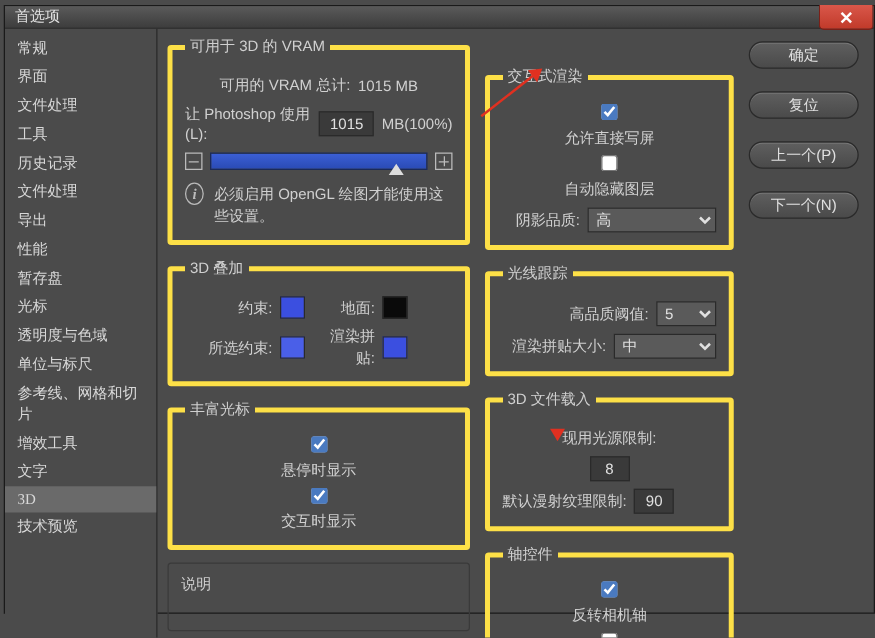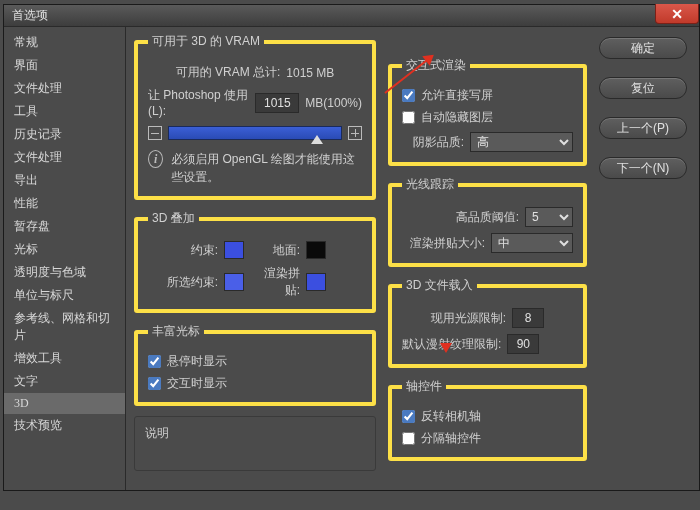--- a/index.html
+++ b/index.html
@@ -32,21 +32,21 @@
 .resize-icon.plus:before { width:8px; height:1px; top:6px; left:2px; }
 .resize-icon.plus:after { width:1px; height:8px; top:2px; left:6px; }
 .slider { flex:1; height: 14px; background: linear-gradient(#3b5fd6,#2a4bb5); position: relative; border: 1px solid #1a2a5a; }
 .slider .thumb { position:absolute; right: 18px; top: 8px; width:0; height:0; border-left:6px solid transparent; border-right:6px solid transparent; border-bottom:9px solid #ddd; }
 .info-row { display:flex; align-items:flex-start; gap:8px; margin-top:10px; }
 .info-icon { width:18px; height:18px; border:1.5px solid #bbb; border-radius:50%; display:flex; align-items:center; justify-content:center; font-style: italic; font-family: Georgia, serif; font-weight: bold; font-size:12px; color:#bbb; }
 .swatch { width:20px; height:18px; border:1px solid #2a2a2a; display:inline-block; }
 .swatch.blue { background:#3b4fe0; }
 .swatch.black { background:#0a0a0a; }
 .swatch.pblue { background:#4a5fe8; }
-.cb { display:flex; align-items:center; gap:6px; margin-top:5px; }
+.cb { display:flex; align-items:center; gap:6px; margin-top:5px;flex-direction:column; }
 .cb input { width:13px; height:13px; accent-color:#4a7ac0; }
 .btn { width: 88px; height: 22px; background: linear-gradient(#5f5f5f,#4a4a4a); border: 1px solid #2a2a2a; border-radius: 11px; color:#e0e0e0; display:flex; align-items:center; justify-content:center; cursor:pointer; margin-bottom:8px; box-shadow: inset 0 1px 0 rgba(255,255,255,0.15); }
 .arrow { position:absolute; }
 .arrow.red1 { left:385px; top:92px; width:60px; height:2px; background:#e03020; transform:rotate(-38deg); transform-origin:left center; }
 .arrow.red1:after { content:""; position:absolute; right:-2px; top:-5px; border-left:10px solid #e03020; border-top:6px solid transparent; border-bottom:6px solid transparent; }
 .arrow.red2 { left:440px; top:343px; width:0; height:0; border-top:10px solid #e03020; border-left:6px solid transparent; border-right:6px solid transparent; }
 .desc-box { border:1px solid #3a3a3a; border-radius:3px; padding:8px 10px 28px; margin-top:0; }
 </style>
 </head>
 <body>
@@ -162,21 +162,21 @@
               <select style="width:48px"><option>5</option></select>
             </div>
             <div class="row" style="justify-content:flex-end;">
               <span>渲染拼贴大小:</span>
               <select style="width:82px"><option>中</option></select>
             </div>
           </fieldset>
 
           <fieldset>
             <legend>3D 文件载入</legend>
-            <div class="row" style="justify-content:center;">
+            <div class="row" style="justify-content:space-between;flex-direction:column;">
               <span>现用光源限制:</span>
               <input type="text" style="width: 32px;" value="8">
             </div>
             <div class="row" style="justify-content:flex-start;">
               <span>默认漫射纹理限制:</span>
               <input type="text" style="width: 32px;" value="90">
             </div>
           </fieldset>
 
           <fieldset>

